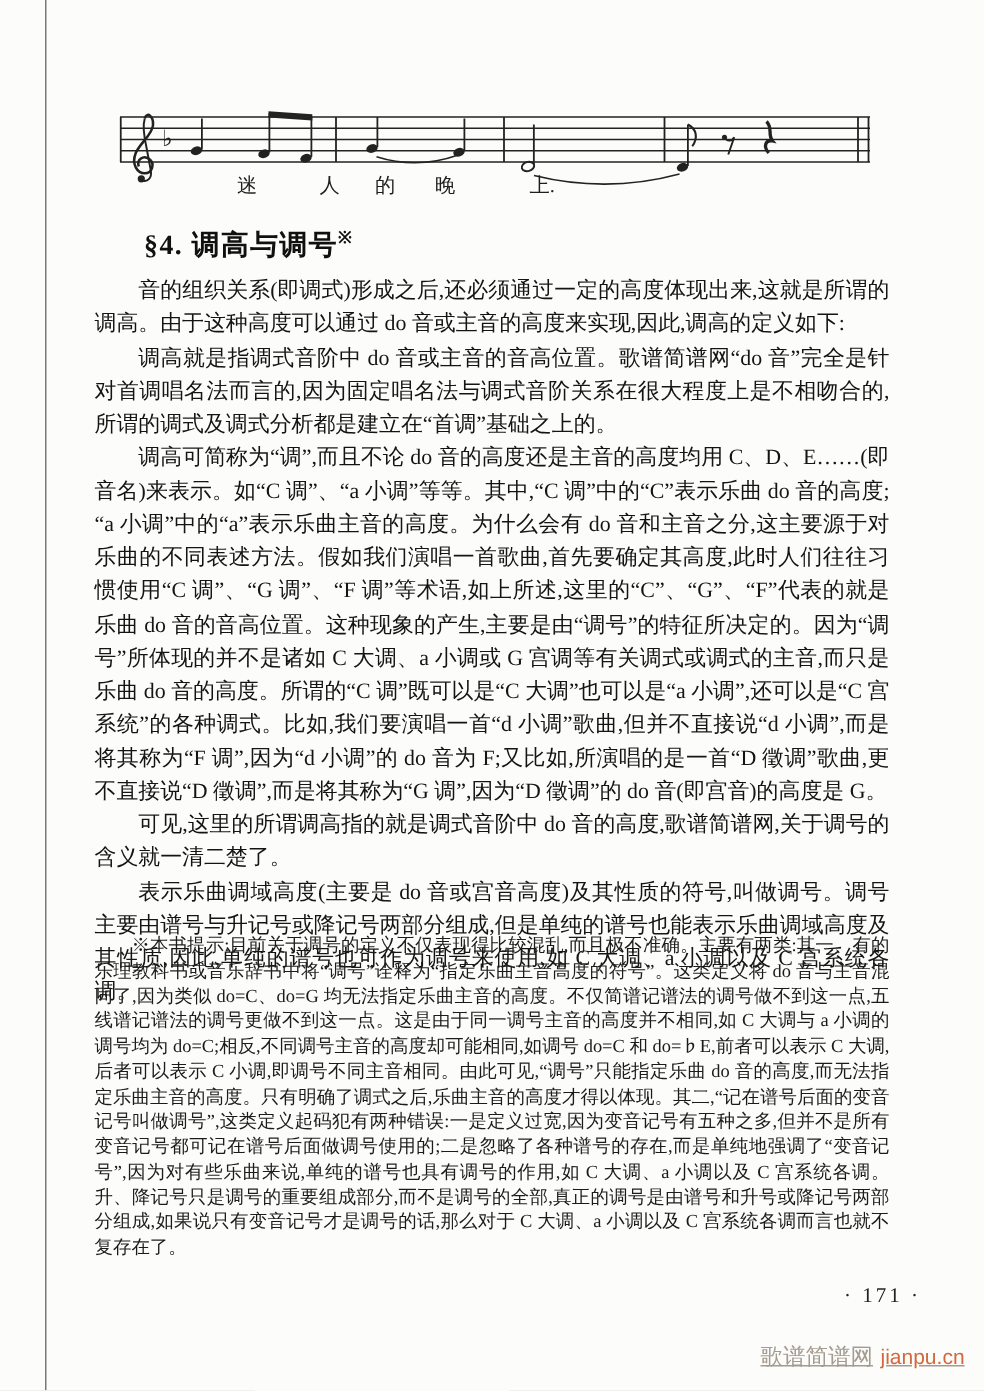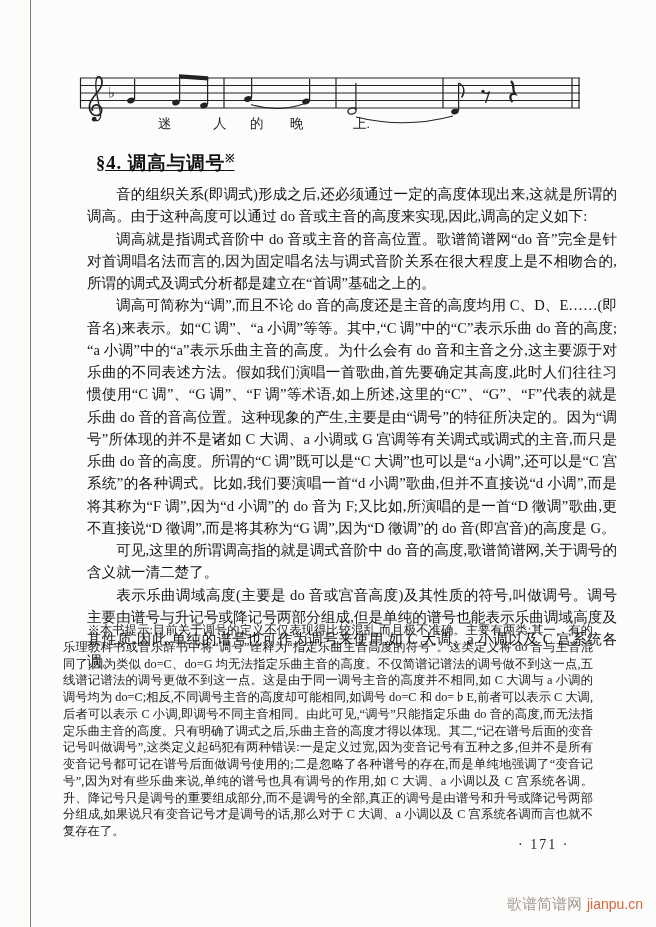--- a/index.html
+++ b/index.html
@@ -10,42 +10,41 @@
     overflow:hidden;
   }
   .left-rule {
     position:absolute; left:30px; top:0; width:1px; height:927px;
     background:#7a7a72;
   }
   .score { position:absolute; left:78px; top:70px; width:516px; height:70px; }
   .score svg { display:block; }
   .heading {
     position:absolute; left:96px; top:150px; margin:0;
-    font-size:18.5px; font-weight:bold; color:#101010; letter-spacing:1px;text-decoration:underline;
+    font-size:18.5px; font-weight:bold; color:#101010; letter-spacing:1px;
   }
   .heading .mark { font-size:11px; vertical-align:super; letter-spacing:0; }
   .body {
     position:absolute; left:63px; top:183px; width:530px;
     font-size:14.6px; line-height:22.25px; color:#141414;
     text-align:justify;
-    margin-left:24px;
   }
   .body p { margin:0; text-indent:2em; }
   .footnote {
     position:absolute; left:63px; top:622px; width:530px;
     font-size:12.3px; line-height:16.75px; color:#1b1b1b;
     text-align:justify; text-indent:2em;
   }
   .page-number {
-    position:absolute; left:518px; top:837px; width:96px;
-    font-size:14px; color:#222; text-align:left; letter-spacing:2px;
+    position:absolute; left:518px; top:857px; width:96px;
+    font-size:14px; color:#222; text-align:right; letter-spacing:2px;
   }
   .watermark {
     position:absolute; left:507px; top:895px;
-    font-size:15px; color:#a39b90; white-space:nowrap;
+    font-size:15px; color:#a39b90; white-space:nowrap;text-decoration:underline;
   }
   .watermark .url {
     color:#d2683d; margin-left:5px;
     font-family:"Liberation Sans", sans-serif; font-size:14px;
   }
   .staff-ink { stroke:#222; }
 </style>
 </head>
 <body>
 

